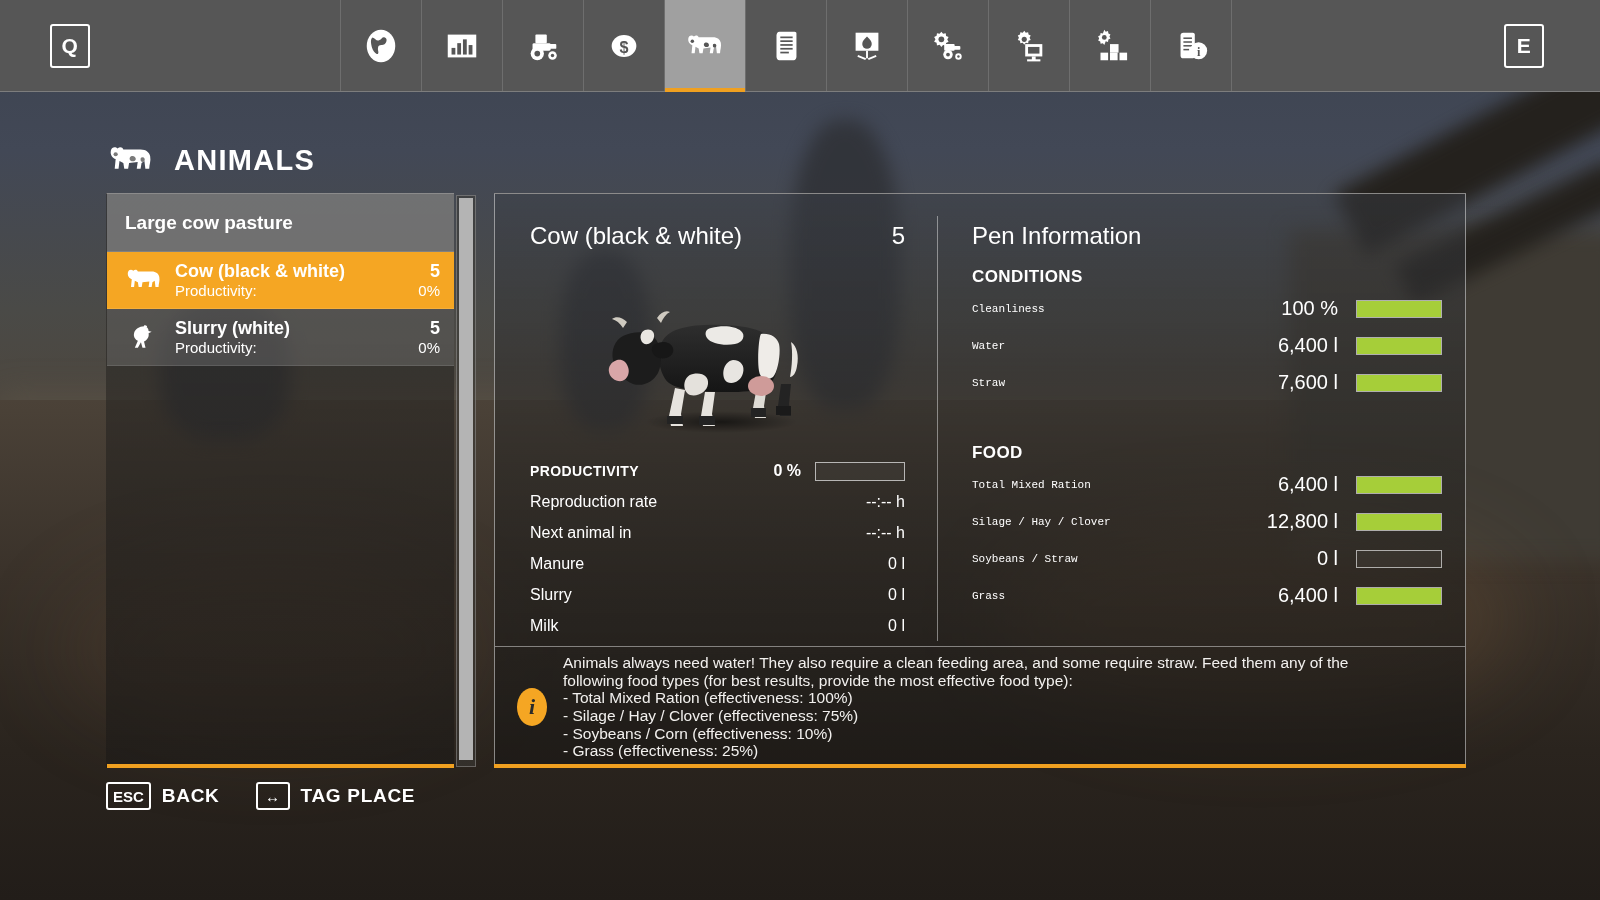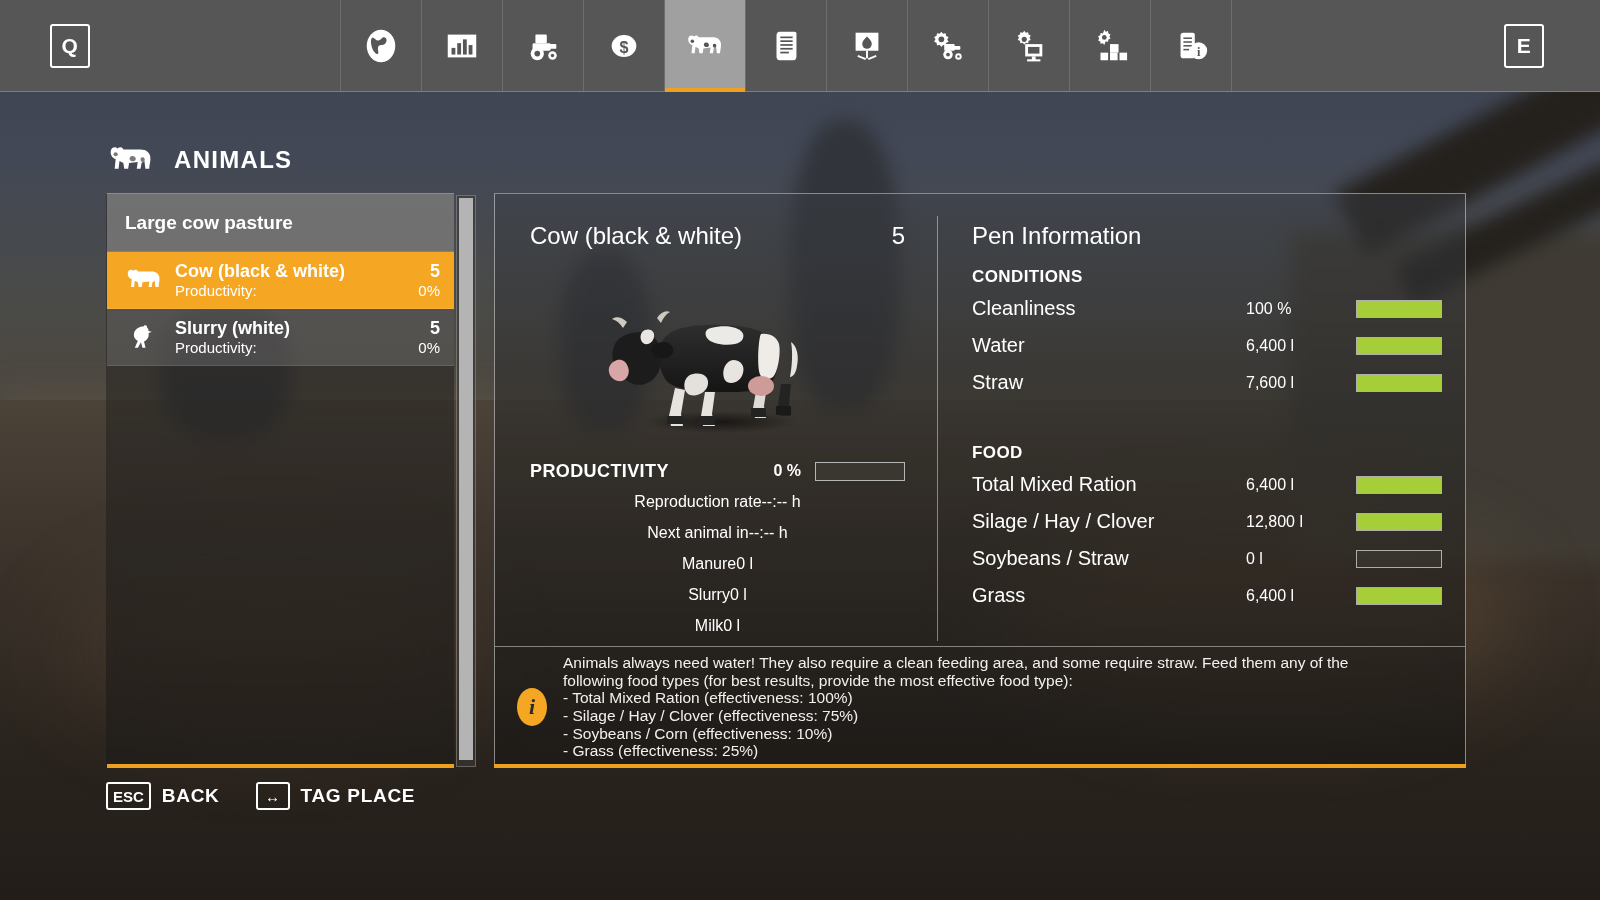--- a/index.html
+++ b/index.html
@@ -71,21 +71,21 @@
   #qkey { position:absolute; left:50px; top:24px; z-index:21; }
   #ekey { position:absolute; right:56px; top:24px; z-index:21; }
 
   
   #pagehead {
     position:absolute; left:108px; top:143px; z-index:15;
     display:flex; align-items:center; gap:20px;
   }
   #pagehead svg { width:46px; height:34px; fill:#fff; }
   #pagehead .ptitle {
-    color:#fff; font-size:24px; font-weight:700; letter-spacing:1.3px;
+    color:#fff; font-size:29px; font-weight:700; letter-spacing:1.3px;
   }
 
   
   #listpanel {
     position:absolute; left:106px; top:193px; width:348px; height:575px;
     z-index:15; border-top:1px solid rgba(220,220,220,.55);
     border-left:1px solid rgba(220,220,220,.0);
     background:linear-gradient(180deg,rgba(46,44,41,.55),rgba(30,27,24,.72));
     overflow:hidden;
   }
@@ -149,43 +149,43 @@
     position:absolute; left:35px; top:28px; width:375px;
     display:flex; justify-content:space-between; align-items:baseline;
   }
   .ctitle { color:#fff; font-size:24px; font-weight:400; }
   .ccount { color:#fff; font-size:24px; font-weight:400; }
 
   #cowimg { position:absolute; left:98px; top:88px; width:250px; height:160px; }
 
   #prodblock { position:absolute; left:35px; top:262px; width:375px; }
   .prodhdr { display:flex; align-items:center; height:30px; }
-  .prodhdr .plabel { color:#fff; font-size:18px; font-weight:700; letter-spacing:.4px; flex:1; }
+  .prodhdr .plabel { color:#fff; font-size:14px; font-weight:700; letter-spacing:.4px; flex:1; }
   .prodhdr .pval { color:#fff; font-size:16px; font-weight:700; width:78px; text-align:right; padding-right:14px; }
   .prodbar {
     width:90px; height:19px; border:1px solid rgba(225,225,225,.75);
     background:rgba(255,255,255,.04);
   }
   .prodbar > i { display:block; height:100%; background:#a6ce39; }
   .statrow {
-    display:flex; justify-content:center; align-items:baseline;
+    display:flex; justify-content:space-between; align-items:baseline;
     height:31px; padding-top:7px;
   }
   .statrow .slabel { color:#fff; font-size:16px; font-weight:400; }
   .statrow .sval { color:#fff; font-size:16px; font-weight:400; }
 
   
   #pencol { position:absolute; left:477px; top:0; width:470px; height:452px; }
   .penhead { color:#fff; font-size:24px; font-weight:400; margin-top:28px; }
   .sectionhdr { color:#fff; font-size:17px; font-weight:700; letter-spacing:.4px; margin-top:17px; }
   .barrow {
     display:flex; align-items:center; height:31px; margin-top:6px;
   }
-  .barrow .blabel { color:#fff; font-size:20px; flex:1; }
-  .barrow .bval { color:#fff; font-size:16px; width:110px; padding-right:18px; }
+  .barrow .blabel { color:#fff; font-size:11px; flex:1;font-family:Liberation Mono, monospace; }
+  .barrow .bval { color:#fff; font-size:20px; width:110px; text-align:right; padding-right:18px; }
   .bartrack {
     width:86px; height:18px; border:1px solid rgba(225,225,225,.7);
     background:rgba(255,255,255,.04); flex:none;
   }
   .bartrack > i { display:block; height:100%; background:#a6ce39; }
 
   
   #infostrip {
     position:absolute; left:0; top:453px; right:0; bottom:0;
     display:flex; align-items:center; padding:0 26px 0 22px;

